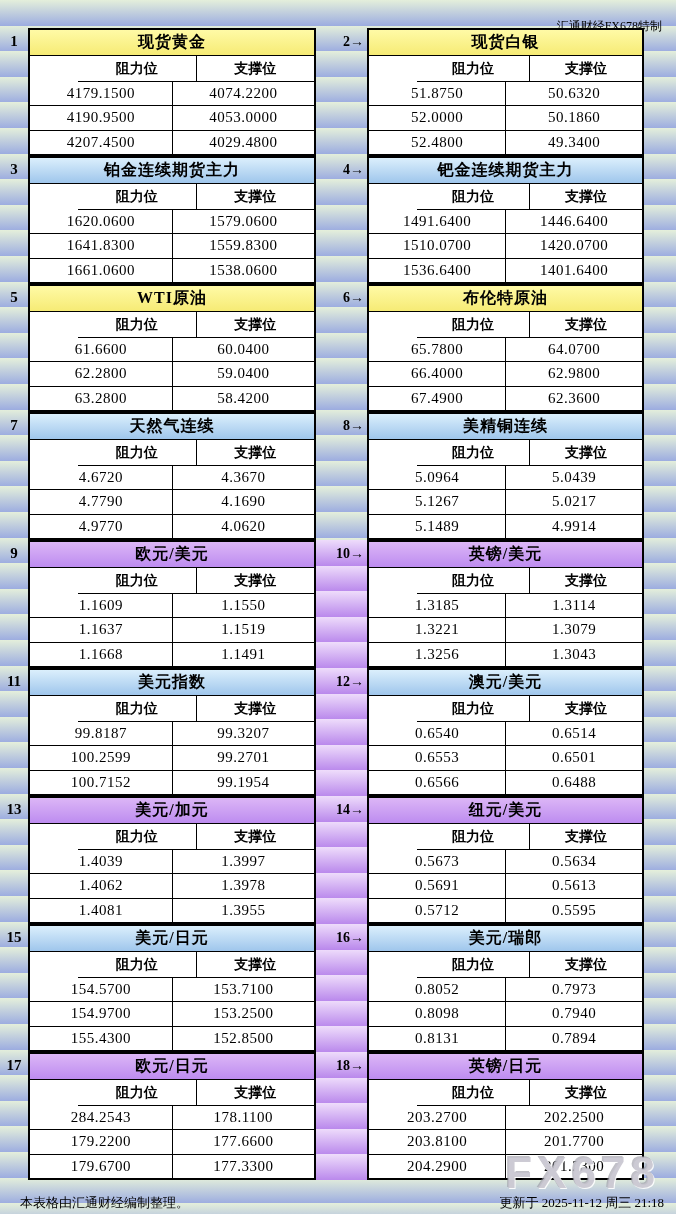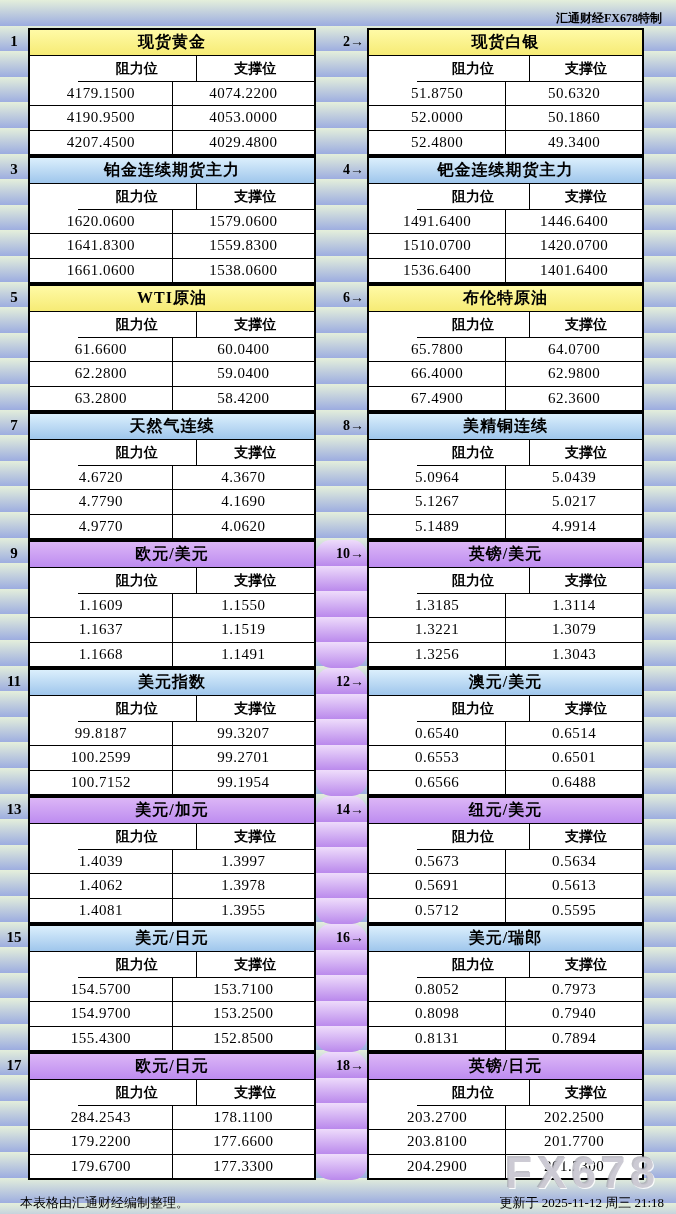--- a/index.html
+++ b/index.html
@@ -1,28 +1,28 @@
 <!DOCTYPE html>
 <html><head>
 <meta charset="utf-8">
 <style>
   html,body{margin:0;padding:0;}
   body{
     width:676px;height:1214px;position:relative;overflow:hidden;
     background:repeating-linear-gradient(180deg,#e4efdb 0px,#9dade0 25.6px);
     font-family:"Liberation Serif",serif;color:#000;
   }
-  .topbar{height:28px;box-sizing:border-box;text-align:right;padding:10px 14px 0 0;
-    font-size:12px;font-weight:bold;}
+  .topbar{height:28px;box-sizing:border-box;text-align:right;padding:18px 14px 0 0;
+    font-size:12px;font-weight:normal;}
   .pair-row{display:flex;height:128px;}
   .col-num{width:28px;box-sizing:border-box;text-align:center;}
   .col-right{width:32px;}
   .idx{display:inline-block;margin-top:5px;font-size:15px;font-weight:bold;}
   .gutter{width:51px;position:relative;box-sizing:border-box;}
-  .gutter.purple{background:repeating-linear-gradient(180deg,#eedcfb 0px,#ba89ec 25.6px);border-radius:15px;}
+  .gutter.purple{background:repeating-linear-gradient(180deg,#eedcfb 0px,#ba89ec 25.6px);}
   .gutter-idx{position:absolute;top:6px;right:3px;font-size:14px;font-weight:bold;white-space:nowrap;}
   .tbl{display:flex;flex-direction:column;box-sizing:border-box;height:128px;
     border:2px solid #000;background:#fff;}
   .tbl-left{width:288px;}
   .tbl-right{width:277px;}
   .title{height:26px;box-sizing:border-box;border-bottom:1px solid #000;
     display:flex;align-items:center;justify-content:center;
     font-size:16px;font-weight:bold;letter-spacing:1px;}
   .c-yellow{background:linear-gradient(180deg,#fffaa6,#f6eb75);}
   .c-blue{background:linear-gradient(180deg,#dbeffc,#9fc6ec);}

